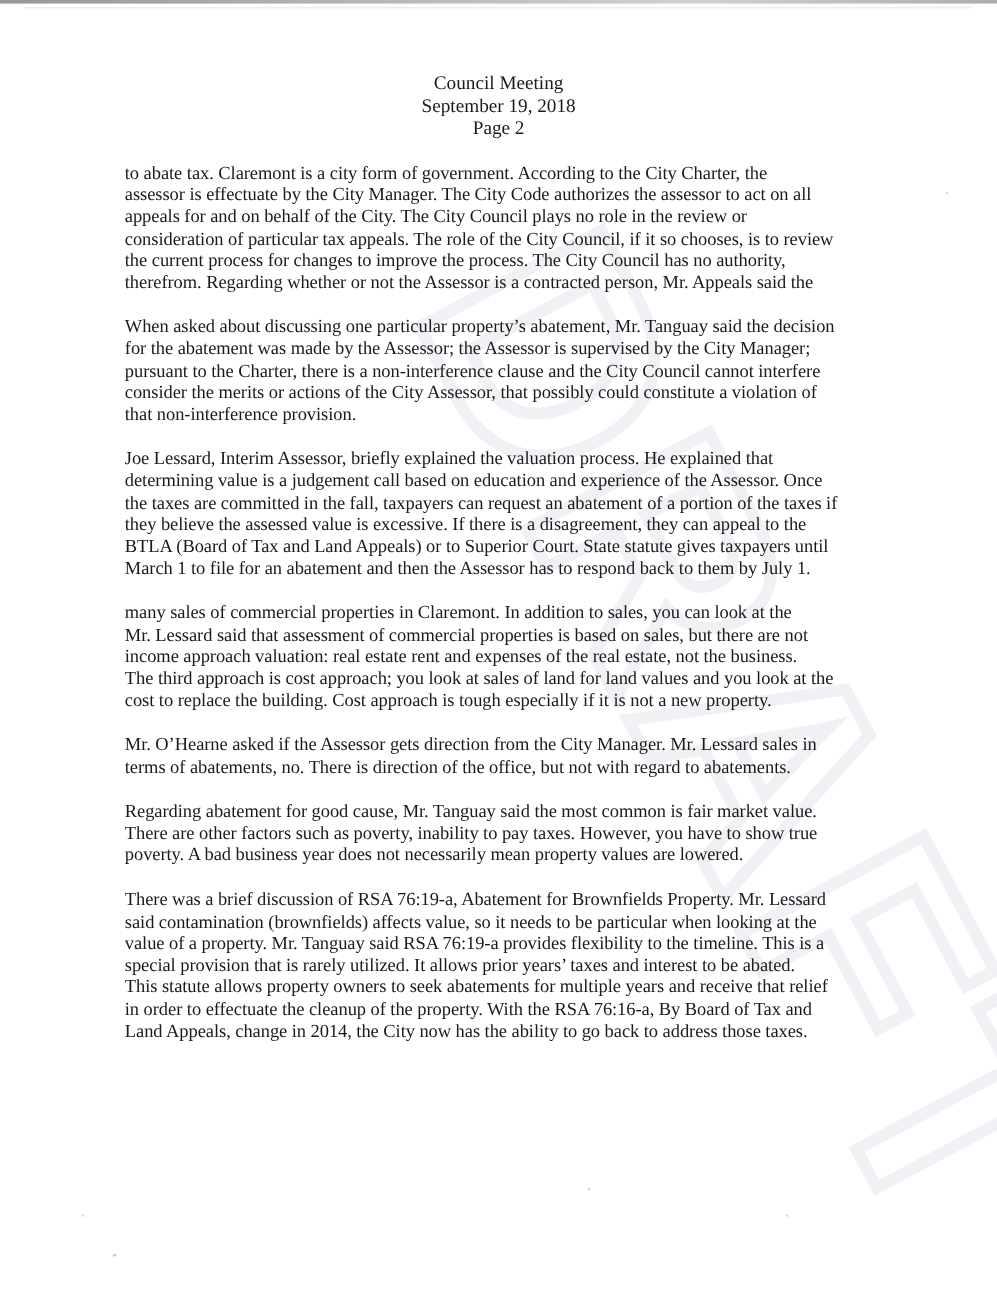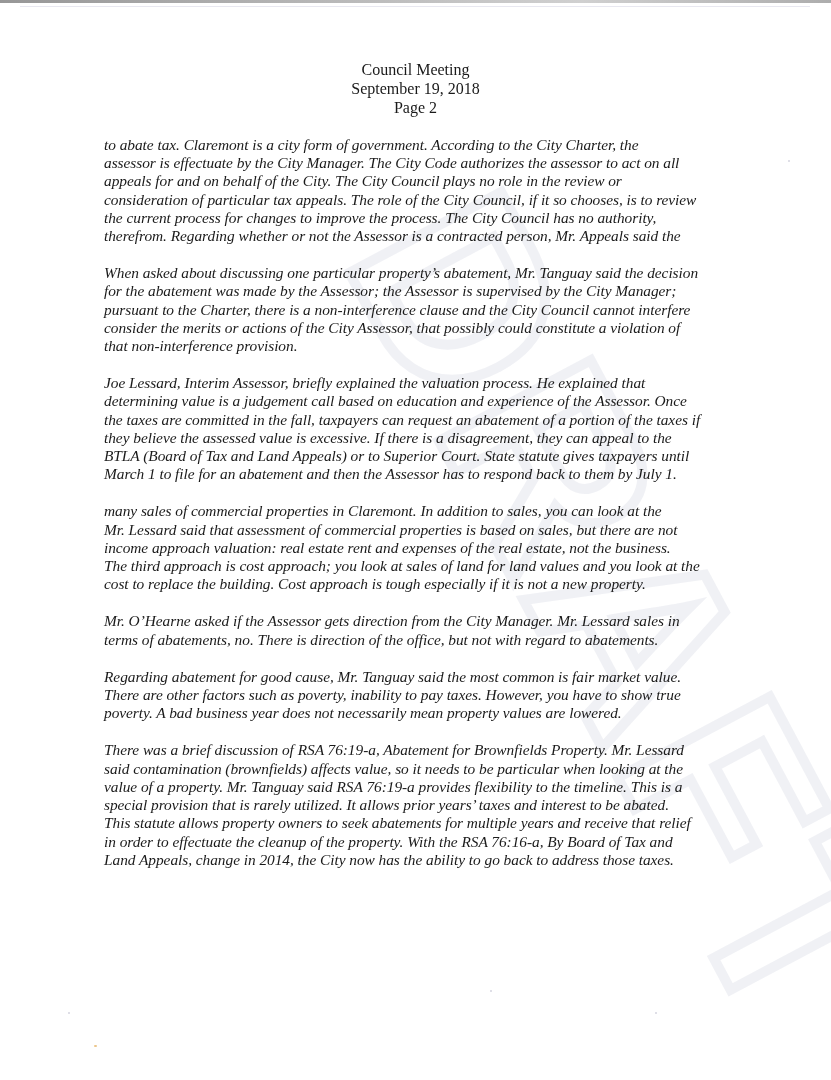--- a/index.html
+++ b/index.html
@@ -63,21 +63,20 @@
       font-size: 15.4px;
       line-height: 18.2px;
       letter-spacing: -0.05px;
     }
     .para {
       margin: 0 0 19px 0;
     }
     .line {
       display: block;
       white-space: nowrap;
-      font-style: italic;
     }
     .speck {
       position: absolute;
       width: 2px; height: 2px;
       border-radius: 1px;
       background: #b8b8c8;
       opacity: 0.6;
     }
     .speck.orange {
       background: #e0a040;

